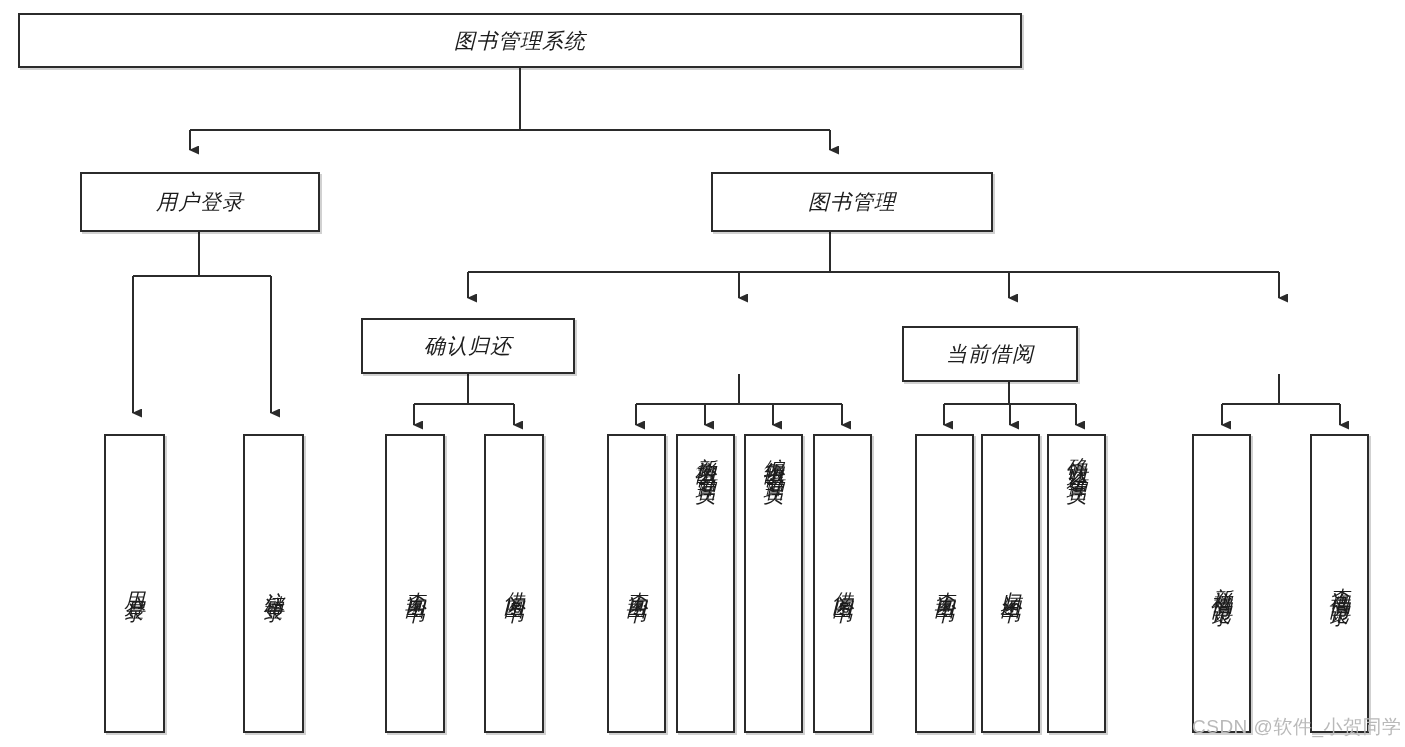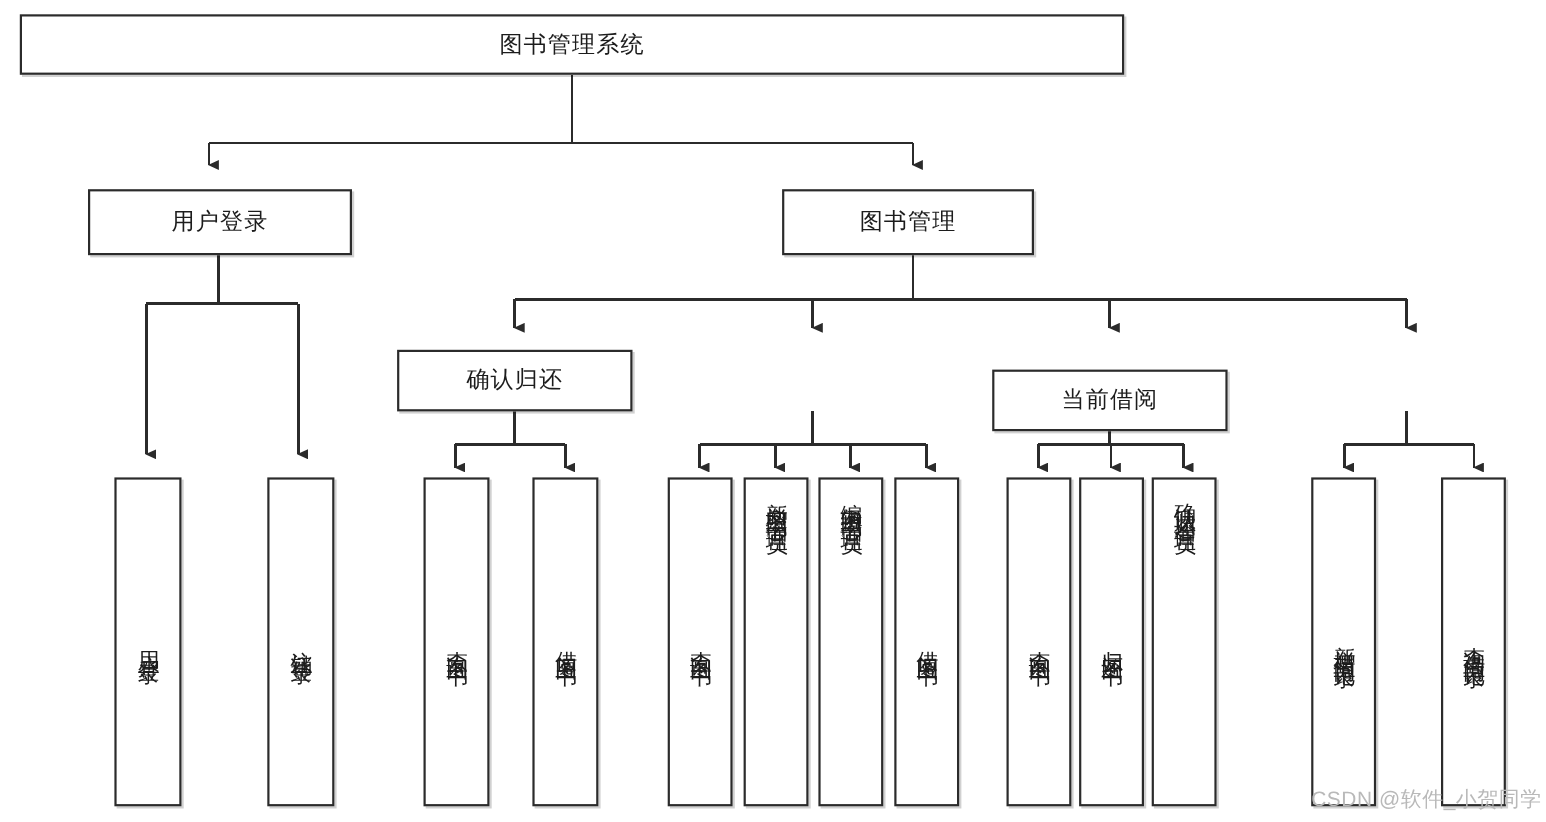--- a/index.html
+++ b/index.html
@@ -31,20 +31,21 @@
     justify-content: center;
   }
   .node-label {
     color: #1c1c1c;
     font-size: 21px;
     line-height: 1.22;
     letter-spacing: 1px;
     text-align: center;
     white-space: nowrap;
     user-select: none;
+    font-style: italic;
   }
   .node-label.vertical {
     writing-mode: vertical-rl;
     text-orientation: upright;
     letter-spacing: 4px;
     font-size: 20px;
     white-space: normal;
   }
   .vbox-inner {
     width: 100%;
@@ -130,28 +131,28 @@
     </g>
   </svg>
 
   <div class="node-box" style="left:18px; top:13px; width:1004px; height:55px;">
     <div class="node-label">图书管理系统</div>
   </div>
 
   <div class="node-box" style="left:80px; top:172px; width:240px; height:60px;">
     <div class="node-label">用户登录</div>
   </div>
-  <div class="node-box" style="left:711px; top:172px; width:229px; height:60px;">
+  <div class="node-box" style="left:711px; top:172px; width:282px; height:60px;">
     <div class="node-label">图书管理</div>
   </div>
 
   <div class="node-box" style="left:361px; top:318px; width:214px; height:56px;">
     <div class="node-label">确认归还</div>
   </div>
-  <div class="node-box" style="left:902px; top:336px; width:214px; height:56px;">
+  <div class="node-box" style="left:902px; top:326px; width:176px; height:56px;">
     <div class="node-label">当前借阅</div>
   </div>
 
   <div class="node-box" style="left:104px; top:434px; width:61px; height:299px;">
     <div class="vbox-inner">
       <div class="node-label vertical">用户登录</div>
     </div>
   </div>
 
   <div class="node-box" style="left:243px; top:434px; width:61px; height:299px;">

